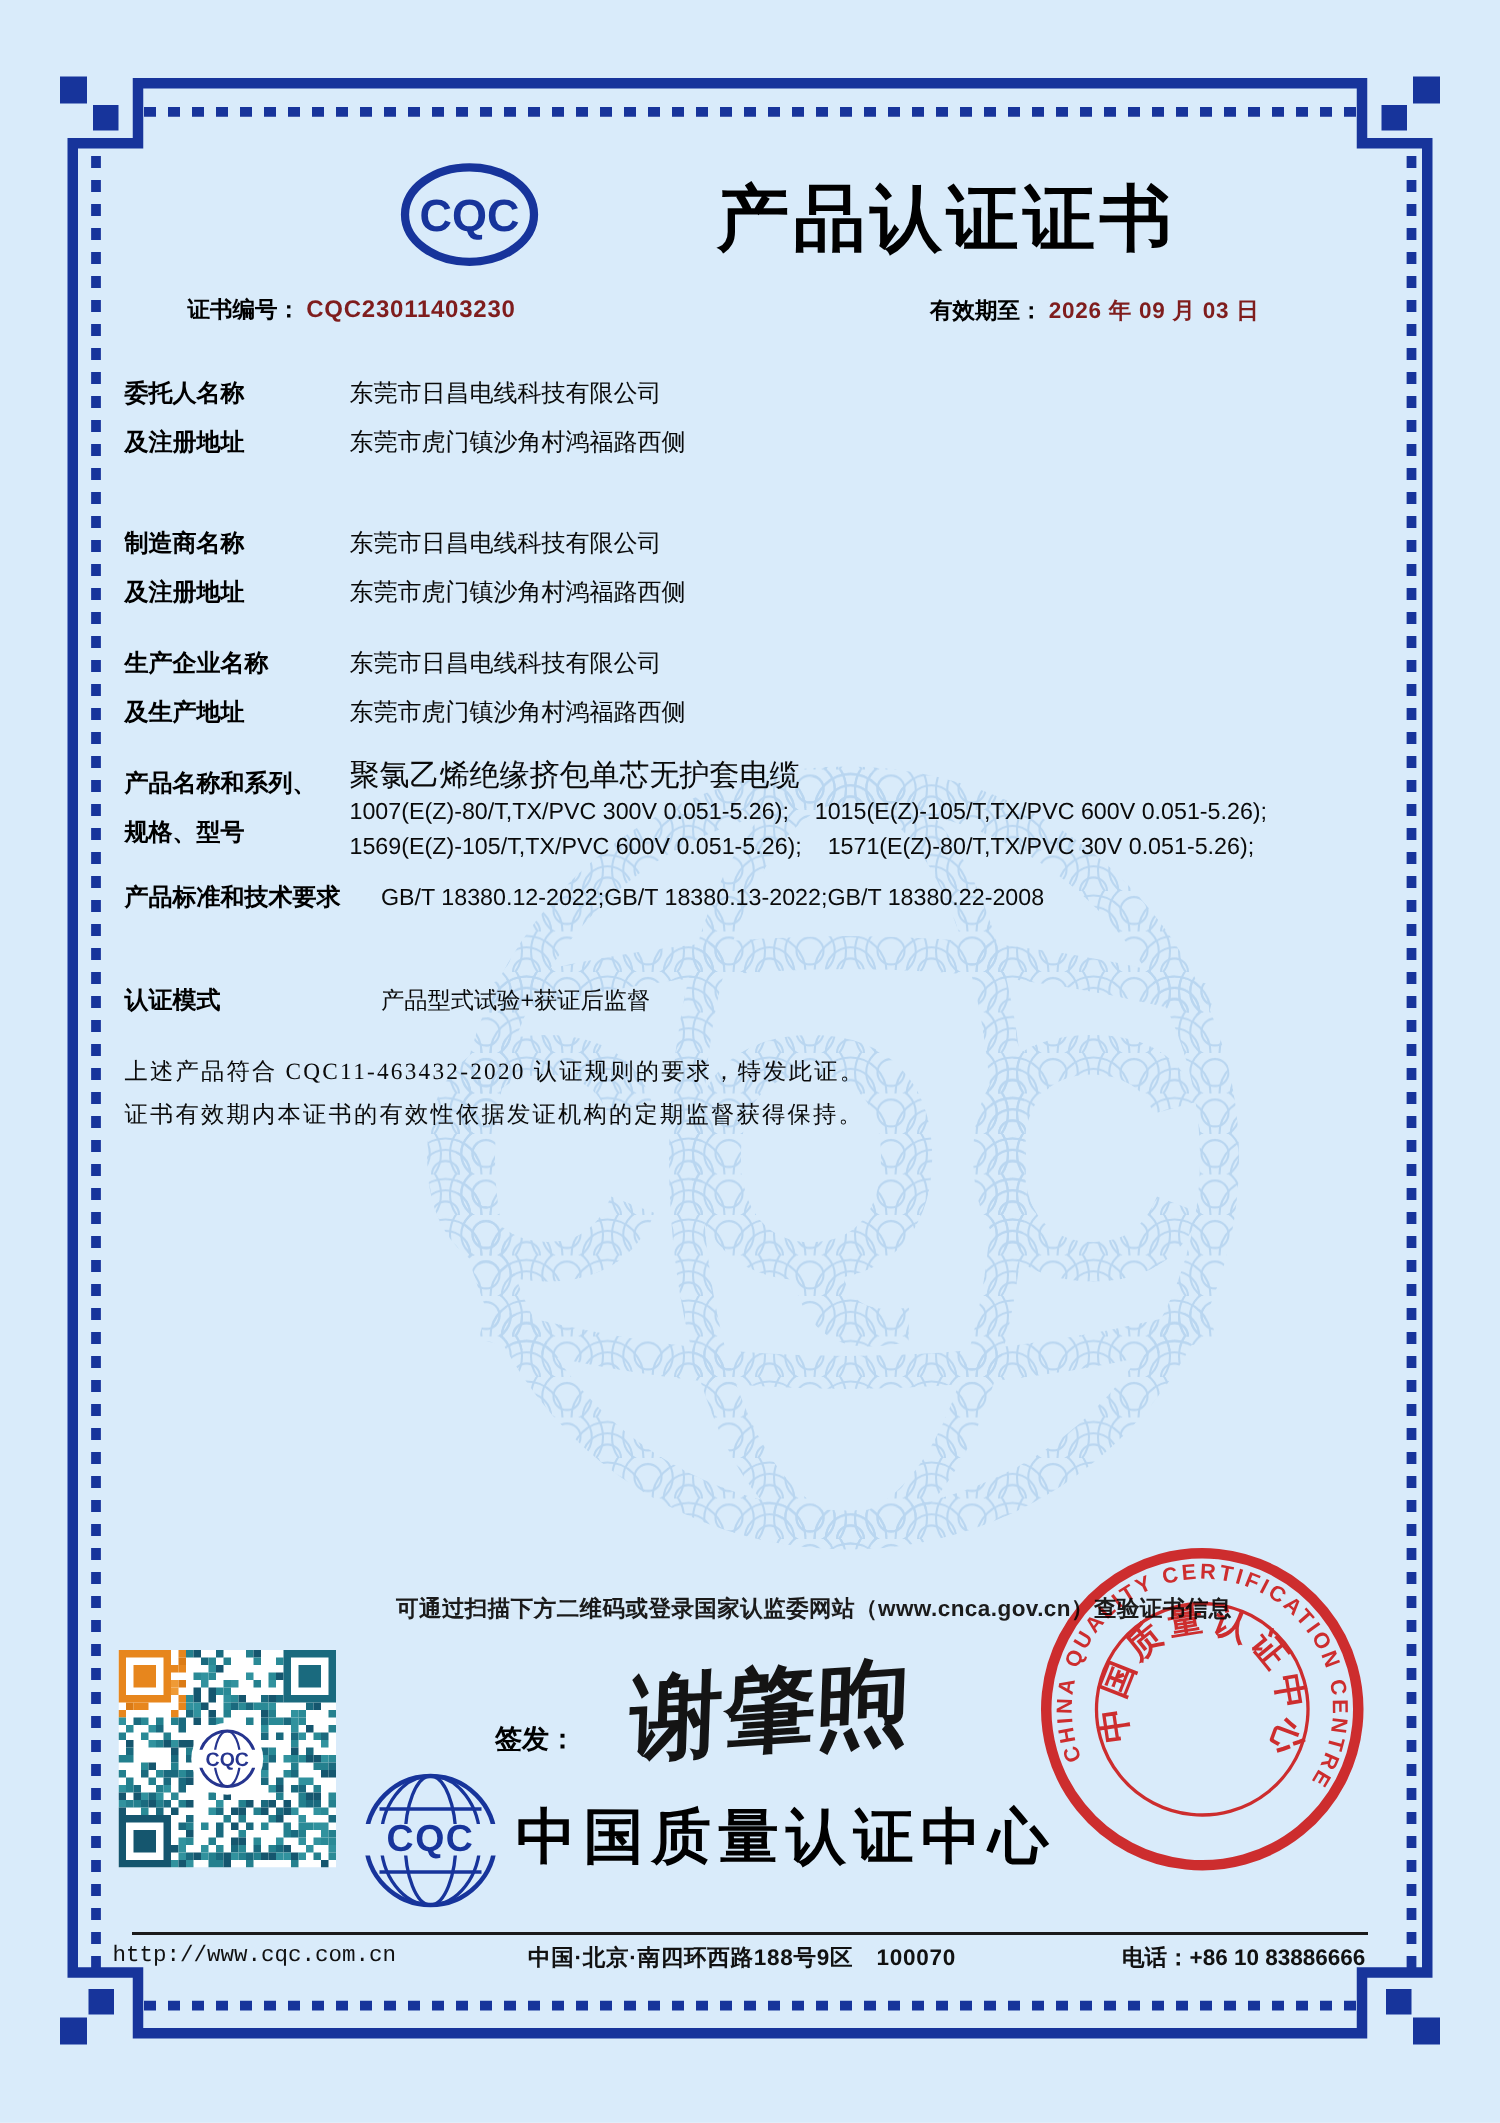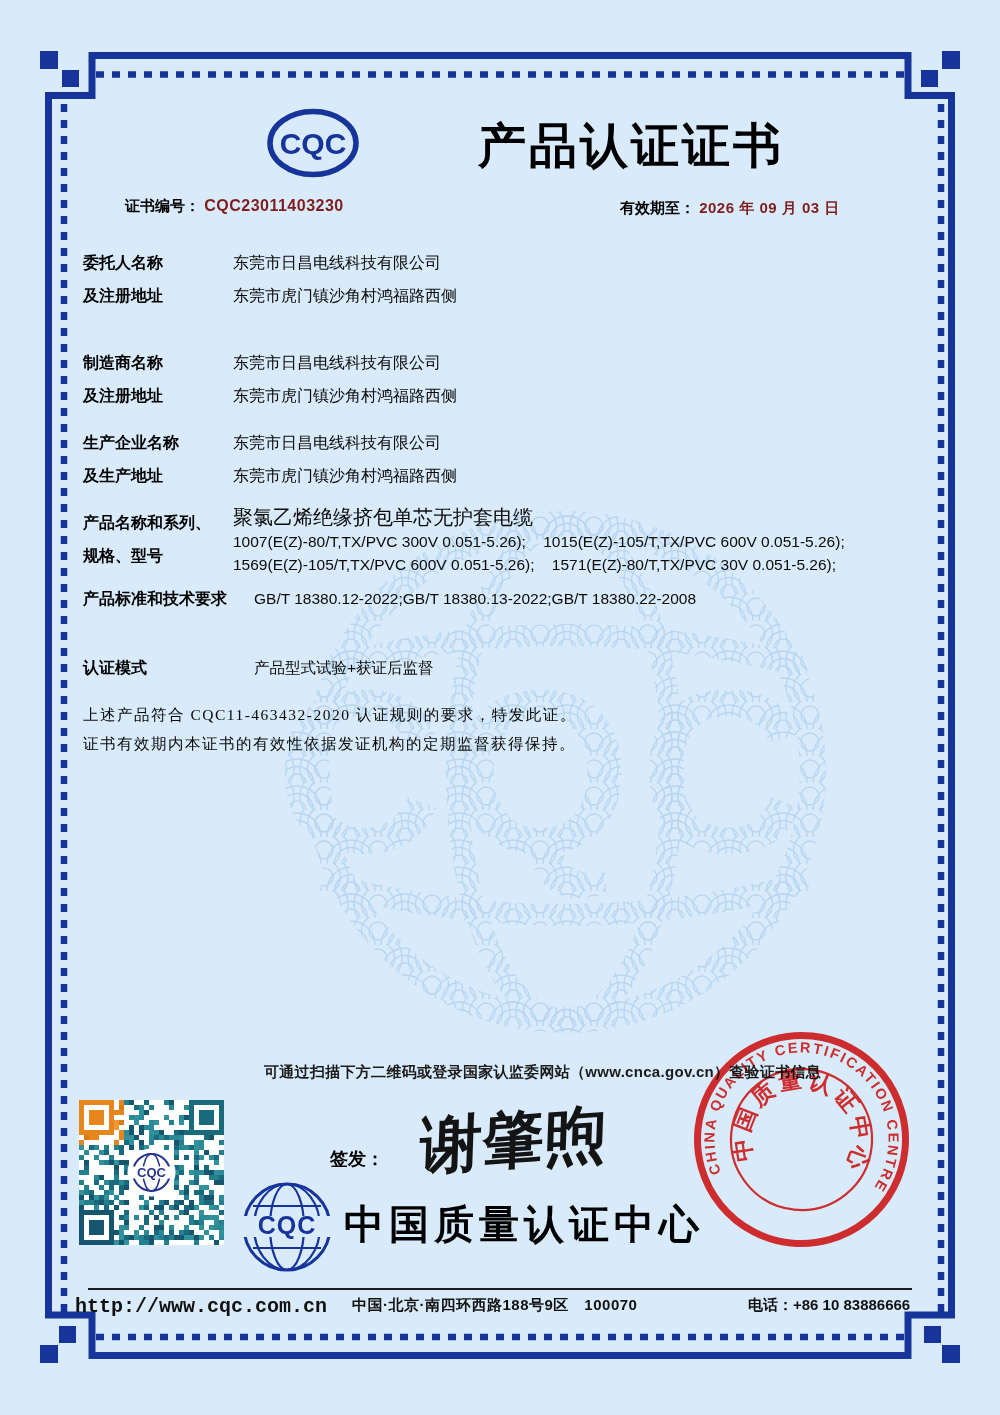--- a/index.html
+++ b/index.html
@@ -31,21 +31,21 @@
 
   .verify{left:264px;top:1063px;font-size:15px;font-weight:600;color:#1b1b1b;letter-spacing:.3px;white-space:nowrap;}
 
   .signlabel{left:330px;top:1147px;font-size:18px;}
   .signature{left:398px;top:1098px;width:230px;text-align:center;font-family:"DejaVu Serif",serif;
              font-size:62px;font-weight:700;color:#141414;transform:rotate(-4deg) skewX(-6deg);white-space:nowrap;}
 
   .orgname{left:344px;top:1197px;font-size:40px;font-weight:700;letter-spacing:5px;color:#000;white-space:nowrap;}
 
   .sep{left:88px;top:1288px;width:824px;height:0;border-top:2.5px solid #1b1b1b;}
-  .f-url{left:75px;top:1295px;font-family:"Liberation Mono",monospace;font-size:20px;font-weight:bold;color:#111;text-align:center;}
+  .f-url{left:75px;top:1295px;font-family:"Liberation Mono",monospace;font-size:15px;font-weight:normal;color:#111;text-align:center;}
   .f-addr{left:352px;top:1296px;font-size:15px;font-weight:600;color:#111;letter-spacing:.5px;}
   .f-tel{left:748px;top:1296px;font-size:15px;font-weight:600;color:#111;}
 
   .seal{left:684px;top:1022px;opacity:.93;mix-blend-mode:multiply;}
 </style>
 </head>
 <body>
 
 <div class="page">
 

